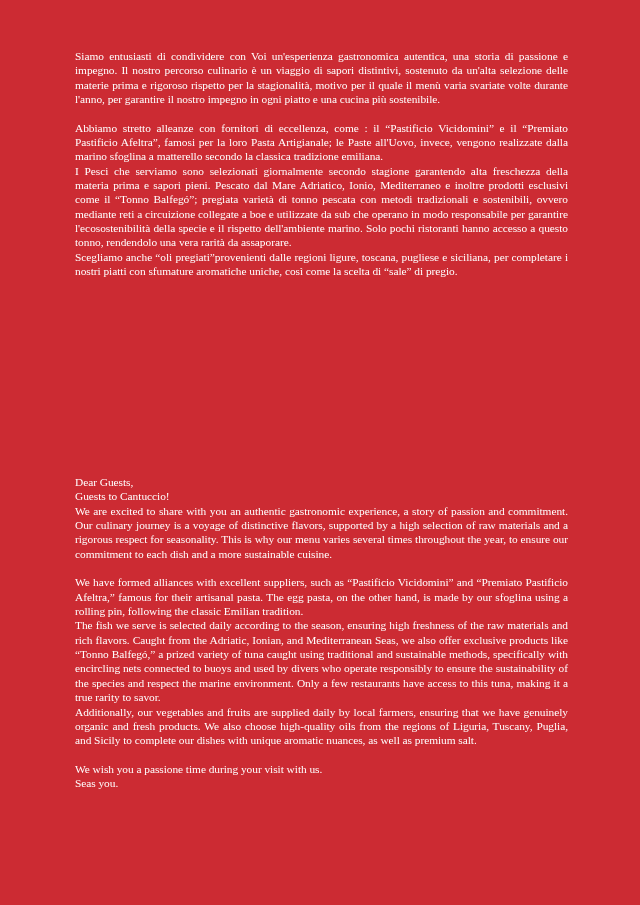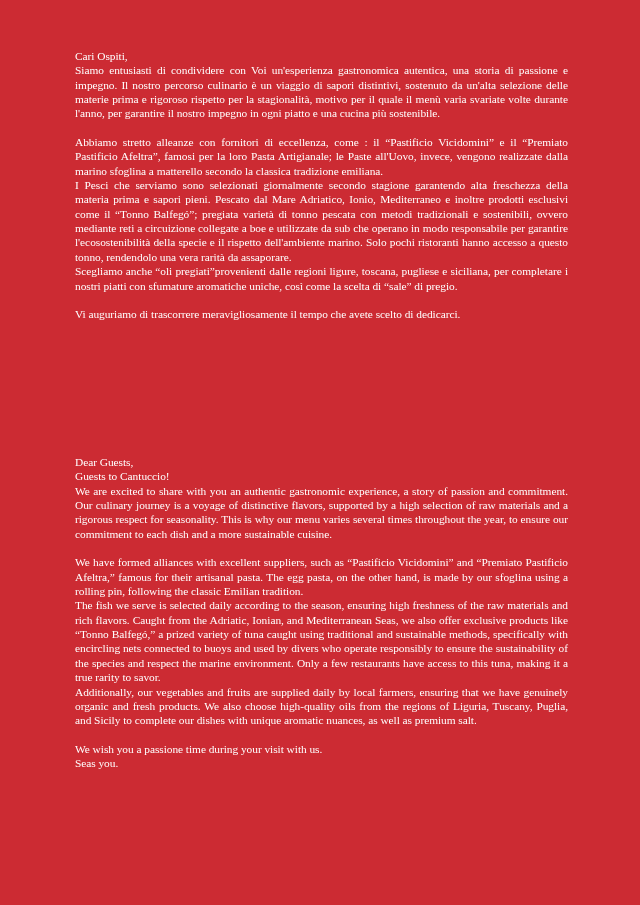--- a/index.html
+++ b/index.html
@@ -34,31 +34,29 @@
     .letter .gap {
       height: 14.35px;
     }
     #letter-it { top: 49px; }
     #letter-en { top: 455px; }
   </style>
 </head>
 <body style="background: rgb(204, 43, 51);">
 
 <div id="letter-it" class="letter" lang="it" style="color: rgb(255, 255, 255);">
-  <p class="left">Cari Ospiti,</p>
   <p>Siamo entusiasti di condividere con Voi un'esperienza gastronomica autentica, una storia di passione e impegno. Il nostro percorso culinario è un viaggio di sapori distintivi, sostenuto da un'alta selezione delle materie prima e rigoroso rispetto per la stagionalità, motivo per il quale il menù varia svariate volte durante l'anno, per garantire il nostro impegno in ogni piatto e una cucina più sostenibile.</p>
   <div class="gap"></div>
   <p>Abbiamo stretto alleanze con fornitori di eccellenza, come : il “Pastificio Vicidomini” e il “Premiato Pastificio Afeltra”, famosi per la loro Pasta Artigianale; le Paste all'Uovo, invece, vengono realizzate dalla marino sfoglina a matterello secondo la classica tradizione emiliana.</p>
   <p>I Pesci che serviamo sono selezionati giornalmente secondo stagione garantendo alta freschezza della materia prima e sapori pieni. Pescato dal Mare Adriatico, Ionio, Mediterraneo e inoltre prodotti esclusivi come il “Tonno Balfegó”; pregiata varietà di tonno pescata con metodi tradizionali e sostenibili, ovvero mediante reti a circuizione collegate a boe e utilizzate da sub che operano in modo responsabile per garantire l'ecosostenibilità della specie e il rispetto dell'ambiente marino. Solo pochi ristoranti hanno accesso a questo tonno, rendendolo una vera rarità da assaporare.</p>
   <p>Scegliamo anche “oli pregiati”provenienti dalle regioni ligure, toscana, pugliese e siciliana, per completare i nostri piatti con sfumature aromatiche uniche, così come la scelta di “sale” di pregio.</p>
   <div class="gap"></div>
-  <p class="left">Vi auguriamo di trascorrere meravigliosamente il tempo che avete scelto di dedicarci.</p>
 </div>
 
-<div id="letter-en" class="letter" lang="en" style="color: rgb(255, 255, 255);">
+<div id="letter-en" class="letter" lang="en" style="color: rgb(255, 255, 255); margin-top: 20px;">
   <p class="left">Dear Guests,</p>
   <p class="left">Guests to Cantuccio!</p>
   <p>We are excited to share with you an authentic gastronomic experience, a story of passion and commitment. Our culinary journey is a voyage of distinctive flavors, supported by a high selection of raw materials and a rigorous respect for seasonality. This is why our menu varies several times throughout the year, to ensure our commitment to each dish and a more sustainable cuisine.</p>
   <div class="gap"></div>
   <p>We have formed alliances with excellent suppliers, such as “Pastificio Vicidomini” and “Premiato Pastificio Afeltra,” famous for their artisanal pasta. The egg pasta, on the other hand, is made by our sfoglina using a rolling pin, following the classic Emilian tradition.</p>
   <p>The fish we serve is selected daily according to the season, ensuring high freshness of the raw materials and rich flavors. Caught from the Adriatic, Ionian, and Mediterranean Seas, we also offer exclusive products like “Tonno Balfegó,” a prized variety of tuna caught using traditional and sustainable methods, specifically with encircling nets connected to buoys and used by divers who operate responsibly to ensure the sustainability of the species and respect the marine environment. Only a few restaurants have access to this tuna, making it a true rarity to savor.</p>
   <p>Additionally, our vegetables and fruits are supplied daily by local farmers, ensuring that we have genuinely organic and fresh products. We also choose high-quality oils from the regions of Liguria, Tuscany, Puglia, and Sicily to complete our dishes with unique aromatic nuances, as well as premium salt.</p>
   <div class="gap"></div>
   <p class="left">We wish you a passione time during your visit with us.</p>
   <p class="left">Seas you.</p>

